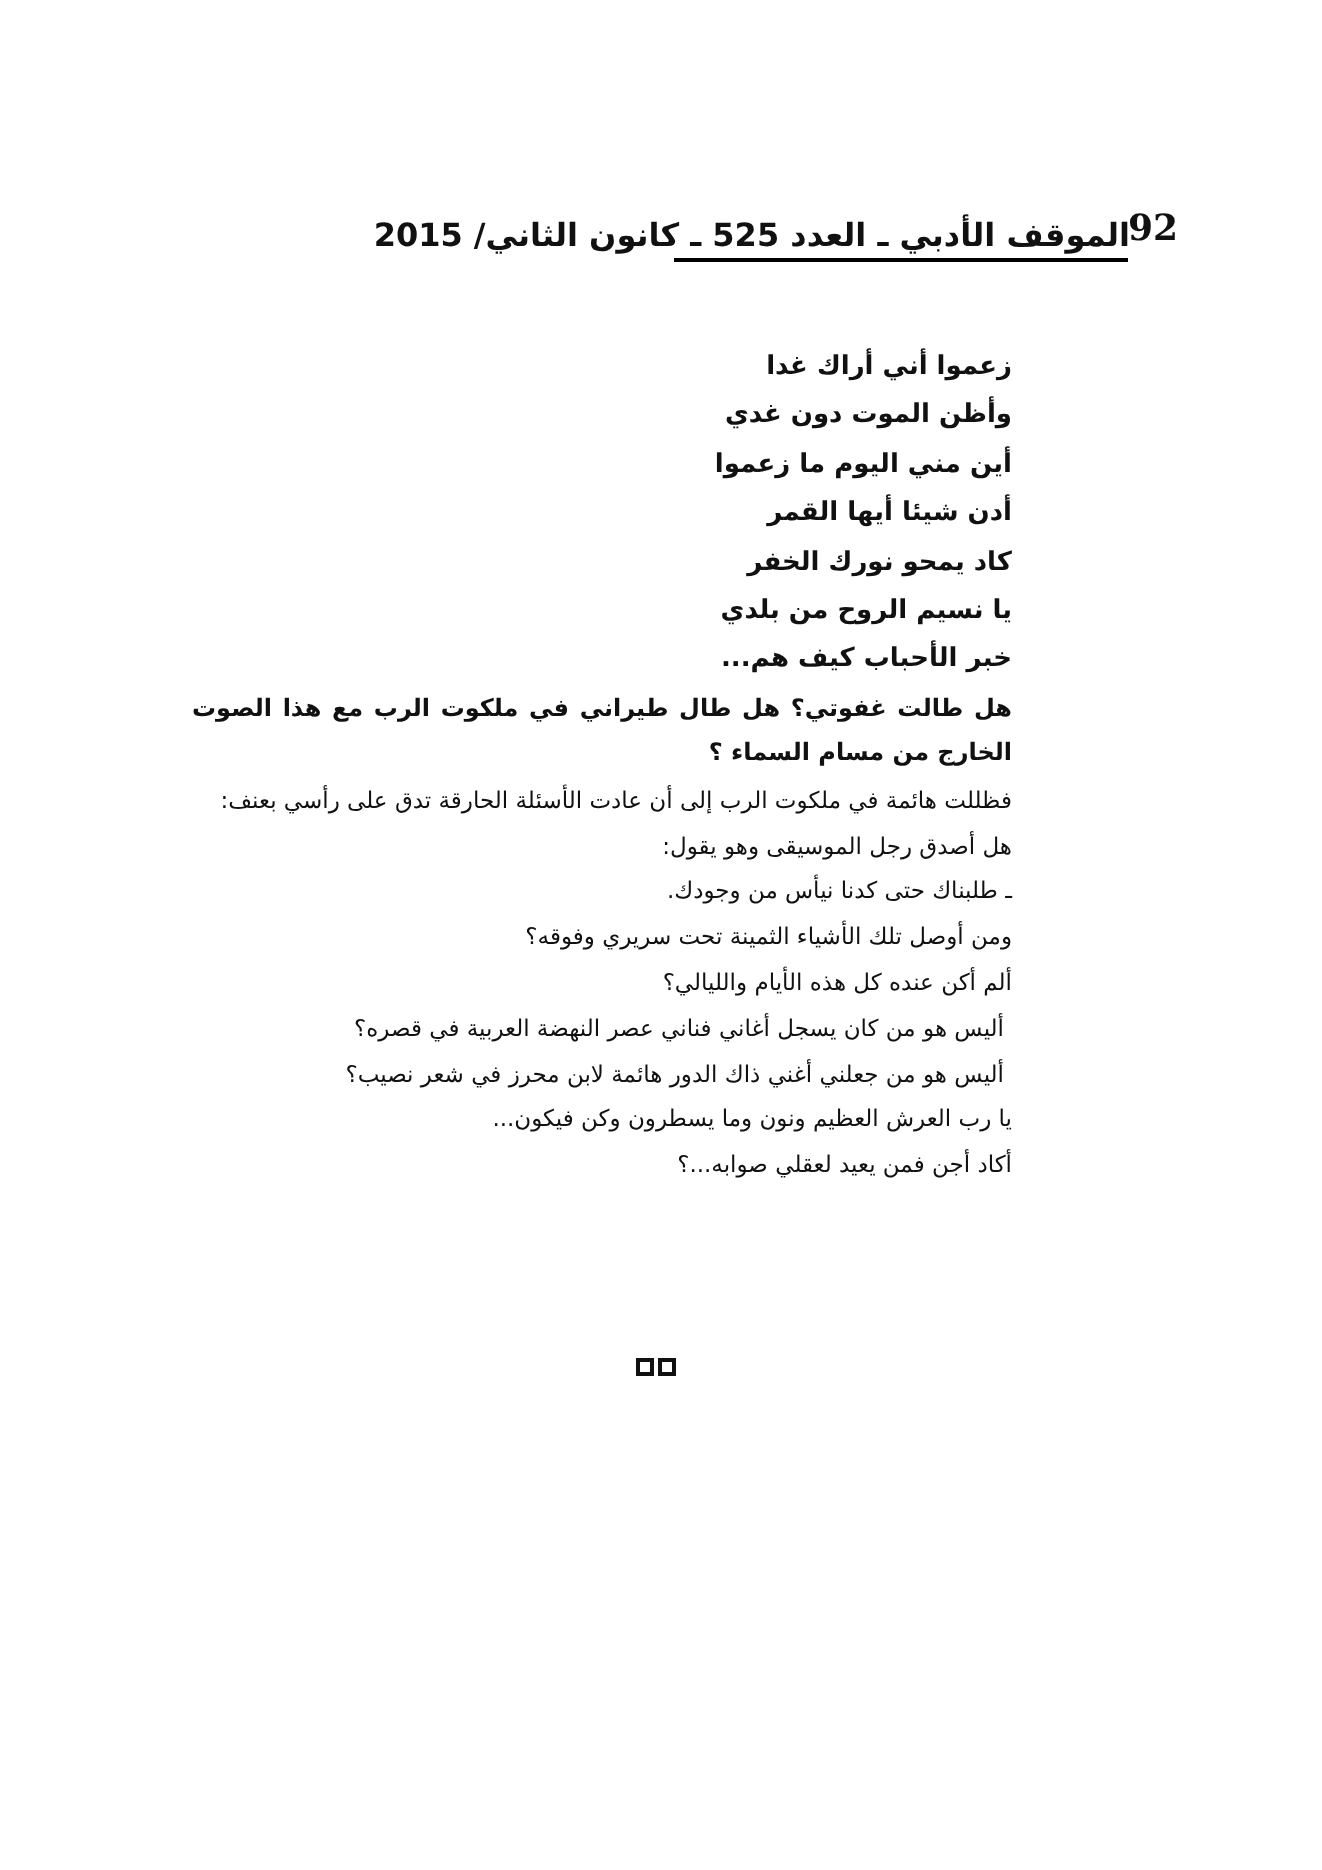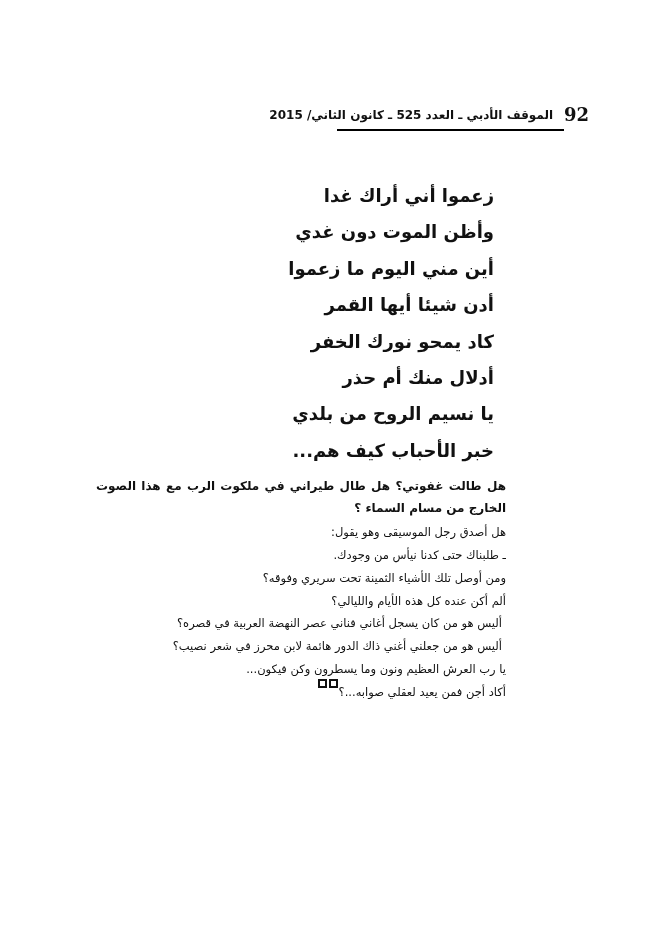--- a/index.html
+++ b/index.html
@@ -17,26 +17,26 @@
     }
     .header {
       position: absolute;
       top: 104px;
       left: 337px;
       width: 260px;
       height: 30px;
     }
     .header-title {
       position: absolute;
-      right: 44px;
+      right: 32px;
       top: 4px;
       direction: rtl;
       font-family: "DejaVu Sans", sans-serif;
       font-weight: bold;
-      font-size: 12px;
+      font-size: 16px;
       white-space: nowrap;
       letter-spacing: -0.3px;
     }
     .header-rule {
       position: absolute;
       left: 0;
       top: 25px;
       width: 227px;
       height: 2px;
       background: #000;
@@ -52,23 +52,23 @@
     .content {
       position: absolute;
       top: 172px;
       right: 155px;
       width: 410px;
       direction: rtl;
       text-align: right;
     }
     .verse {
       font-weight: bold;
-      font-size: 18px;
+      font-size: 13px;
       line-height: 24.4px;
-      margin: 12px;
+      margin: 0;
       white-space: nowrap;
       letter-spacing: -0.2px;
     }
     .verse-long {
       font-weight: bold;
       font-size: 12px;
       line-height: 22px;
       margin: 0;
       text-align: justify;
       text-align-last: right;
@@ -105,27 +105,27 @@
   <div class="page-number">92</div>
   <div class="header-rule"></div>
 </div>
 
 <div class="content">
   <p class="verse">زعموا أني أراك غدا</p>
   <p class="verse">وأظن الموت دون غدي</p>
   <p class="verse">أين مني اليوم ما زعموا</p>
   <p class="verse">أدن شيئا أيها القمر</p>
   <p class="verse">كاد يمحو نورك الخفر</p>
-  <p class="verse">أدلال منك أم حذر</p>
   <p class="verse">يا نسيم الروح من بلدي</p>
   <p class="verse">خبر الأحباب كيف هم...</p>
   <p class="verse-long">هل طالت غفوتي؟ هل طال طيراني في ملكوت الرب مع هذا الصوت الخارج من مسام السماء ؟</p>
 
   <div style="height:2px"></div>
 
+  <p class="prose">فظللت هائمة في ملكوت الرب إلى أن عادت الأسئلة الحارقة تدق على رأسي بعنف:</p>
   <p class="prose">هل أصدق رجل الموسيقى وهو يقول:</p>
   <p class="prose">ـ طلبناك حتى كدنا نيأس من وجودك.</p>
   <p class="prose">ومن أوصل تلك الأشياء الثمينة تحت سريري وفوقه؟</p>
   <p class="prose">ألم أكن عنده كل هذه الأيام والليالي؟</p>
   <p class="prose indent-1">أليس هو من كان يسجل أغاني فناني عصر النهضة العربية في قصره؟</p>
   <p class="prose indent-1">أليس هو من جعلني أغني ذاك الدور هائمة لابن محرز في شعر نصيب؟</p>
   <p class="prose">يا رب العرش العظيم ونون وما يسطرون وكن فيكون...</p>
   <p class="prose">أكاد أجن فمن يعيد لعقلي صوابه...؟</p>
 </div>
 

